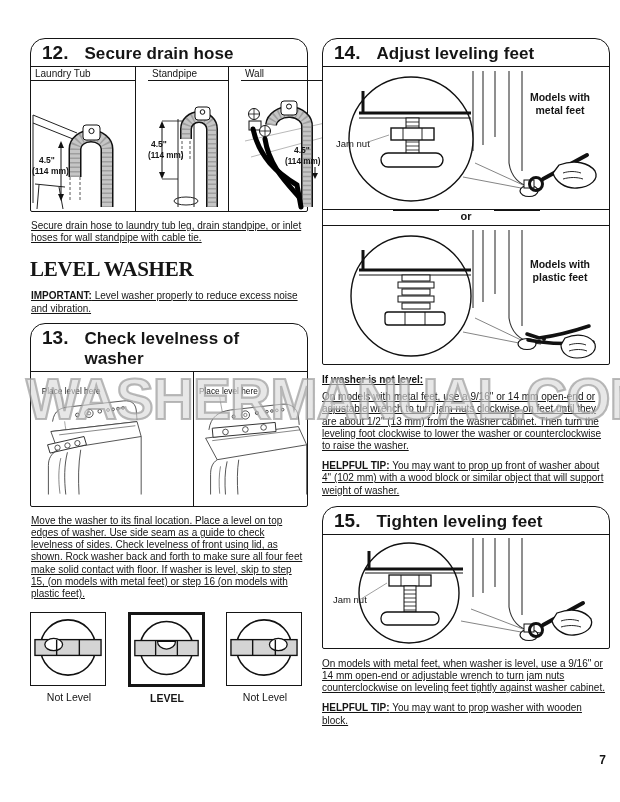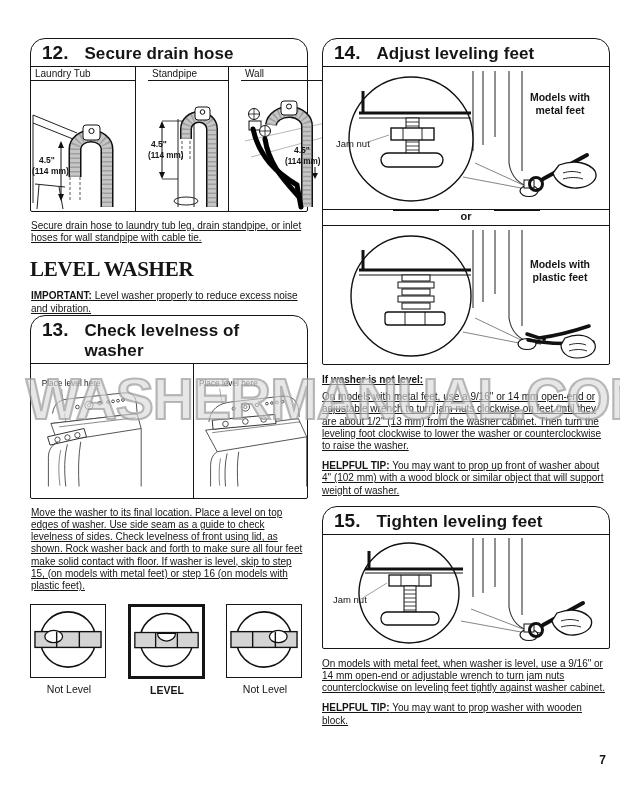--- a/index.html
+++ b/index.html
@@ -166,21 +166,21 @@
 
       </div>
     </div>
 
     <div class="body-text caption">Secure drain hose to laundry tub leg, drain standpipe, or inlet hoses for wall standpipe with cable tie.</div>
 
     <div class="big-heading">LEVEL WASHER</div>
 
     <div class="body-text para"><b>IMPORTANT:</b><span> Level washer properly to reduce excess noise and vibration.</span></div>
 
-    <div class="stepbox" style="">
+    <div class="stepbox" style="margin-top:8px;">
       <div class="step-header">
         <span class="step-num">13.</span>
         <span class="step-title">Check levelness of washer</span>
       </div>
       <div class="wpanels">
 
         <svg class="wpanel" width="137" height="134" viewBox="0 0 137 134">
           <text x="13" y="13" font-size="10">Place level here</text>
           <path d="M37,16 C39,32 41,54 45,72" stroke="#888" stroke-width=".9" fill="none"></path>
           <g stroke="#333" fill="#fff" stroke-width="1">

